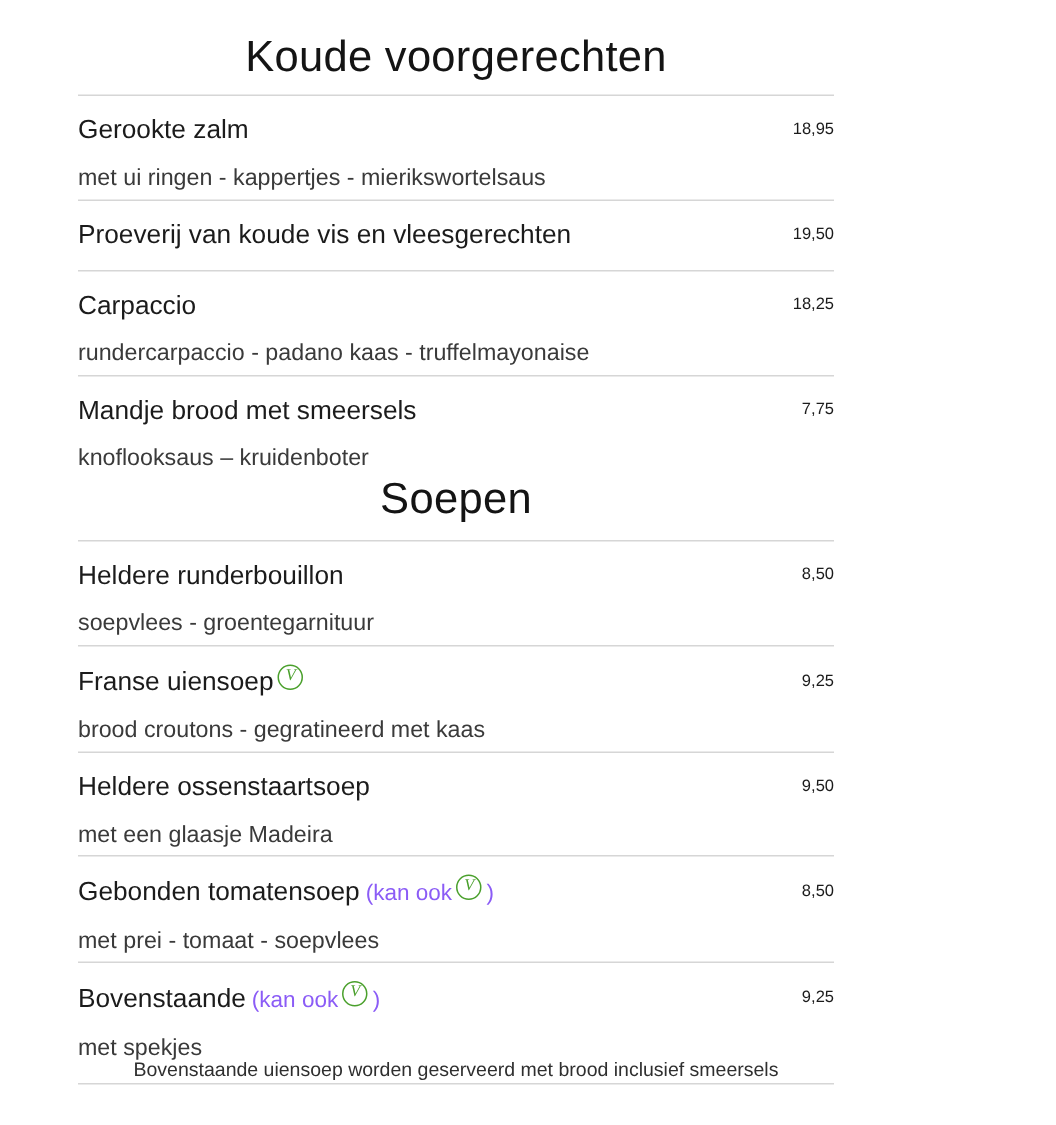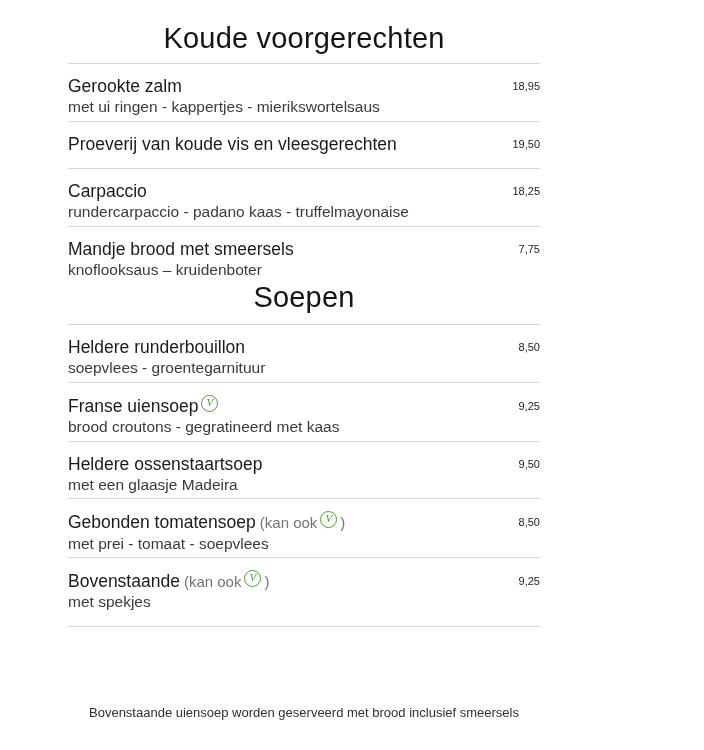--- a/index.html
+++ b/index.html
@@ -12,21 +12,21 @@
     background: #ffffff;
     font-family: "Liberation Sans", sans-serif;
     color: #1b1b1b;
     overflow: hidden;
   }
   .page {
     position: relative;
     width: 608px;
     height: 750px;
     box-sizing: border-box;
-    padding: 0 68px;
+    padding: 0 52px;
   }
   .section-title {
     text-align: center;
     font-weight: 400;
     font-size: 29px;
     letter-spacing: 0.2px;
     color: #141414;
     margin: 0;
   }
   .title-koude {
@@ -57,21 +57,21 @@
     line-height: 1.15;
     display: flex;
     align-items: baseline;
     flex-wrap: wrap;
   }
   .item-name .name-text {
     white-space: pre;
   }
   .item-suffix {
     font-size: 15px;
-    color: #737373;
+    color: #8b5cf6;
     margin-left: 4px;
     display: inline-flex;
     align-items: baseline;
   }
   .veg {
     display: inline-block;
     width: 15px;
     height: 15px;
     border: 1.4px solid #4aa02c;
     border-radius: 50%;
@@ -95,21 +95,21 @@
   }
   .price {
     font-size: 11px;
     color: #1b1b1b;
     white-space: nowrap;
     padding-left: 16px;
   }
   .item-desc {
     font-size: 15.5px;
     color: #3a3a3a;
-    margin-top: 2px;
+    margin-top: 14px;
     line-height: 1.2;
   }
   .footnote {
     position: absolute;
     left: 0;
     right: 0;
     bottom: 30px;
     text-align: center;
     font-size: 13px;
     color: #2f2f2f;

